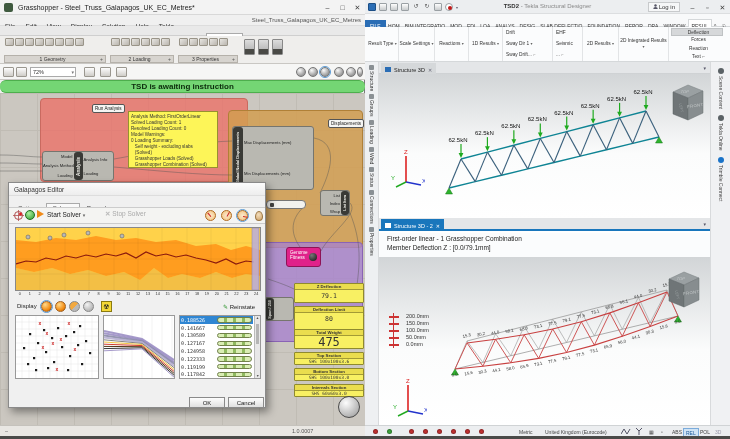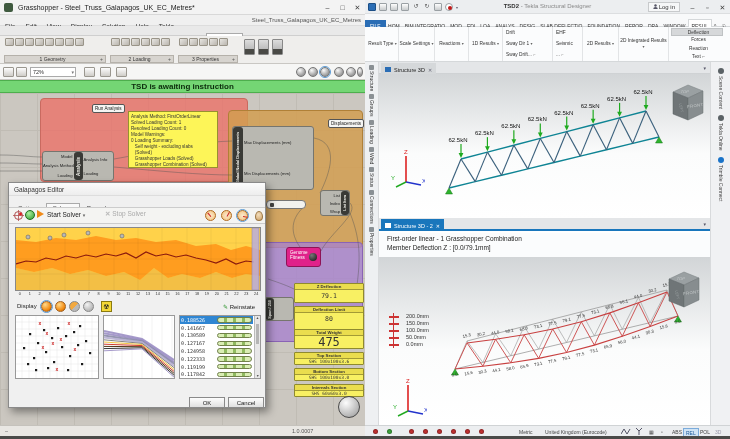--- a/index.html
+++ b/index.html
@@ -28,21 +28,21 @@
   .gh-grouplabel span.plus { padding-right:2px; color:#555; }
   .gh-userbtn { width:11px; height:16px; background:linear-gradient(#ddd,#aaa); border:1px solid #888; border-radius:1px; position:relative; }
   .gh-userbtn::after { content:""; position:absolute; left:0; bottom:0; width:100%; height:5px; background:#4a4a46; }
   .gh-canvastoolbar { left:0; top:64px; width:365px; height:16px; background:#f6f6f5; border-bottom:1px solid #c9c7c3; }
   .ct-icon { position:absolute; top:3px; width:11px; height:10px; background:linear-gradient(#fdfdfd,#cfcdc8); border:1px solid #9a978f; border-radius:1px; }
   .gh-zoombox { position:absolute; left:30px; top:3px; width:46px; height:10px; background:#fff; border:1px solid #aaa; font-size:5.5px; color:#333; padding-left:2px; line-height:9px; }
   .gh-zoombox::after { content:"▾"; position:absolute; right:1px; top:0; font-size:5px; color:#777; }
   .sphere { position:absolute; top:3px; width:10px; height:10px; border-radius:50%; }
   .sphere.metal { background:radial-gradient(circle at 35% 30%, #fafafa, #9a9a9a 70%); border:1px solid #777; }
   .sphere.selbox { outline:1px solid #5b9bd5; }
-  .gh-banner { left:0; top:80px; width:365px; height:13px; background:#74d674; border-top:1px solid #4daf4d; border-bottom:1px solid #4daf4d; text-align:center; font-size:8px; font-weight:bold; color:#0c2b0c; line-height:12px; }
+  .gh-banner { left:0; top:80px; width:365px; height:13px; background:#74d674; border-top:1px solid #4daf4d; border-bottom:1px solid #4daf4d; text-align:center; font-size:8px; font-weight:bold; color:#0c2b0c; line-height:12px;border-radius:6px; }
   .gh-canvas { left:0; top:93px; width:365px; height:332px; background-color:#cbc7c0;
     background-image:linear-gradient(#c0bcb4 1px, transparent 1px), linear-gradient(90deg,#c0bcb4 1px, transparent 1px);
     background-size:37px 37px; overflow:hidden; }
   .grp { position:absolute; border-radius:4px; }
   .grp.red { background:rgba(236,112,102,0.78); border:1px solid #c96a60; }
   .grp.tan { background:rgba(210,157,80,0.85); border:1px solid #b08037; }
   .grp.purple { background:rgba(168,130,205,0.8); border:1px solid #8a63b5; }
   .tagbox { position:absolute; background:#f5f5f3; border:1px solid #555; border-radius:2px; font-size:4.6px; color:#222; padding:0 2px; line-height:7px; white-space:nowrap; }
   .ypanel { position:absolute; background:#f8f063; border:1px solid #8f8a2e; border-radius:1px; overflow:hidden; }
   .ypanel .ph { background:#eadd4e; border-bottom:1px solid #a39b35; font-size:4.3px; font-weight:bold; color:#333; text-align:center; line-height:6px; height:6px; white-space:nowrap; }

